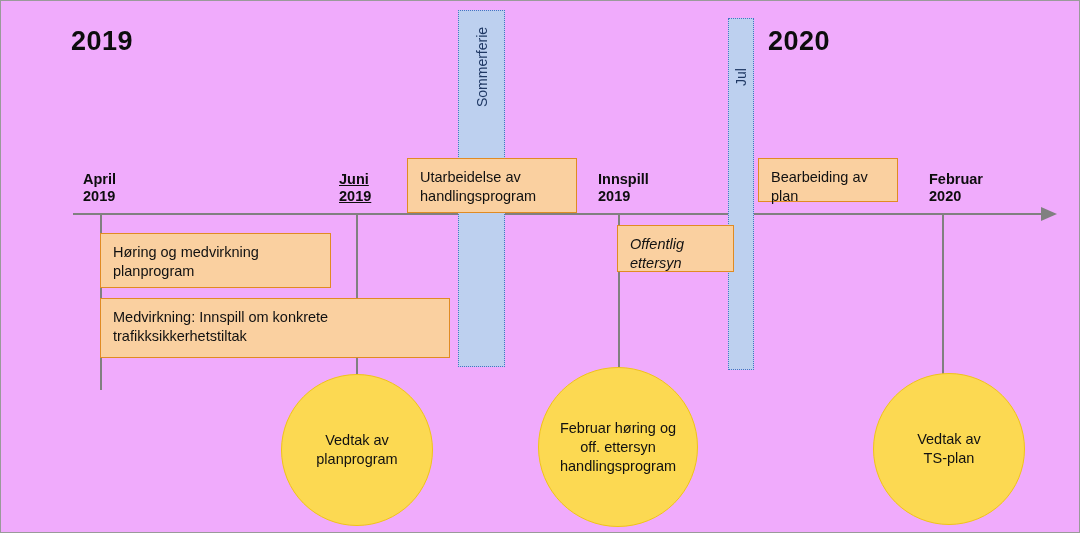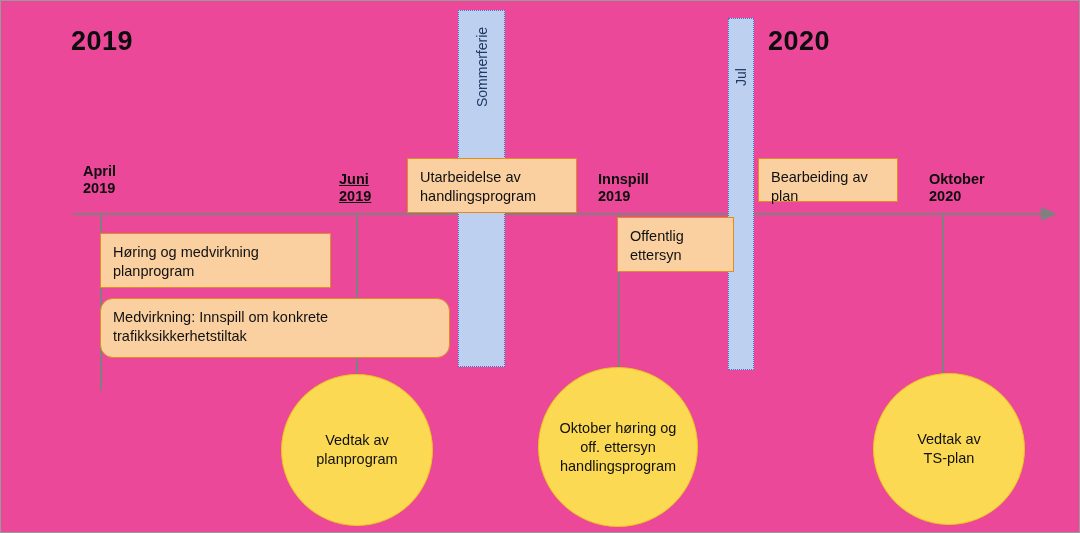--- a/index.html
+++ b/index.html
@@ -5,21 +5,21 @@
   html,body{margin:0;padding:0;}
   body{
     width:1080px;height:533px;
     background:#ffffff;
     font-family:"Liberation Sans", sans-serif;
     overflow:hidden;
   }
   #canvas{
     position:relative;
     width:1080px;height:533px;
-    background:#ec4899;
+    background:#f0abfc;
     box-sizing:border-box;
     border:1px solid #9a9a9a;
     overflow:hidden;
   }
   
   .year{
     position:absolute;
     font-weight:bold;
     font-size:27px;
     color:#0d0d0d;
@@ -111,67 +111,67 @@
   <div class="year" style="left:767px;top:25px;">2020</div>
 
   <div class="axis-line"></div>
   <div class="axis-arrow"></div>
 
   <div class="tick" style="left:99px;top:214px;height:175px;"></div>
   <div class="tick" style="left:355px;top:214px;height:175px;"></div>
   <div class="tick" style="left:617px;top:214px;height:160px;"></div>
   <div class="tick" style="left:941px;top:214px;height:165px;"></div>
 
-  <div class="month-label" style="left:82px;top:162px;">
+  <div class="month-label" style="left:82px;top:170px;">
     <span>April</span>
     <span>2019</span>
   </div>
   <div class="month-label" style="left:338px;top:170px;text-decoration:underline;">
     <span>Juni</span>
     <span>2019</span>
   </div>
   <div class="month-label" style="left:597px;top:170px;">
     <span>Innspill</span>
     <span>2019</span>
   </div>
   <div class="month-label" style="left:928px;top:170px;">
-    <span>Oktober</span>
+    <span>Februar</span>
     <span>2020</span>
   </div>
 
   <div class="band" style="left:457px;top:9px;width:47px;height:357px;">
     <div class="band-text" style="top:48px;">Sommerferie</div>
   </div>
   <div class="band" style="left:727px;top:17px;width:26px;height:352px;">
     <div class="band-text" style="top:50px;">Jul</div>
   </div>
 
   <div class="obox" style="left:406px;top:157px;width:170px;height:55px;white-space:pre-line;">Utarbeidelse av
 handlingsprogram</div>
 
   <div class="obox" style="left:757px;top:157px;width:140px;height:44px;white-space:pre-line;">Bearbeiding av
 plan</div>
 
   <div class="obox" style="left:99px;top:232px;width:231px;height:55px;white-space:pre-line;">Høring og medvirkning
 planprogram</div>
 
-  <div class="obox" style="left:616px;top:216px;width:117px;height:55px;white-space:pre-line;">Offentlig
+  <div class="obox" style="left:616px;top:224px;width:117px;height:47px;white-space:pre-line;font-style:italic;">Offentlig
 ettersyn</div>
 
-  <div class="obox" style="left:99px;top:297px;width:350px;height:60px;white-space:pre-line;border-radius:13px;">Medvirkning: Innspill om konkrete
+  <div class="obox" style="left:99px;top:297px;width:350px;height:60px;white-space:pre-line;">Medvirkning: Innspill om konkrete
 trafikksikkerhetstiltak</div>
 
 
   <div class="circle" style="left:280px;top:373px;width:152px;height:152px;">
     <span class="ctext">Vedtak av
 planprogram</span>
   </div>
 
   <div class="circle" style="left:537px;top:366px;width:160px;height:160px;">
-    <span class="ctext">Oktober høring og
+    <span class="ctext">Februar høring og
 off. ettersyn
 handlingsprogram</span>
   </div>
 
   <div class="circle" style="left:872px;top:372px;width:152px;height:152px;">
     <span class="ctext">Vedtak av
 TS-plan</span>
   </div>
 
 </div>

